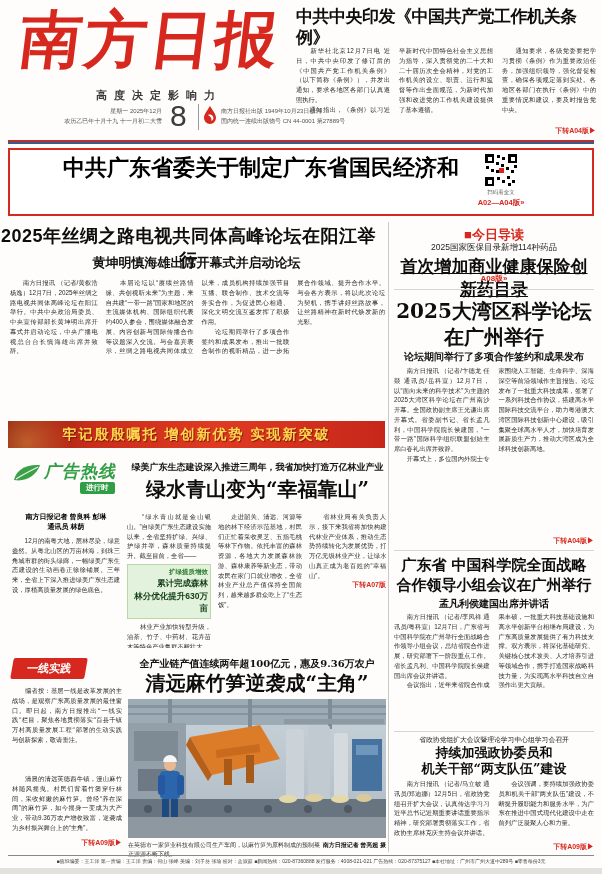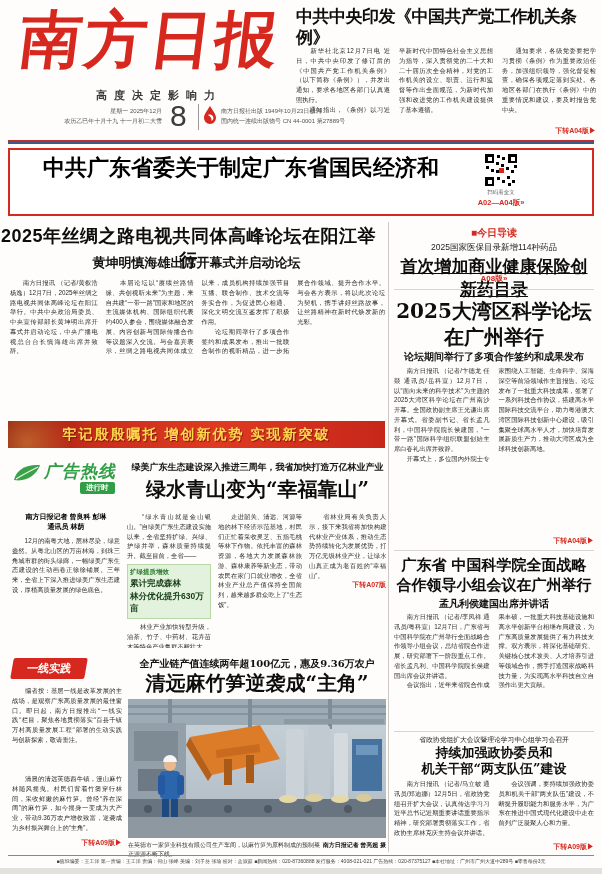--- a/index.html
+++ b/index.html
@@ -32,21 +32,21 @@
   .banner{left:8px;top:421px;width:377px;height:27px;
       background:linear-gradient(90deg,#8e1a0e,#c82d1b 22%,#df3a22 55%,#c6271a);
       color:#ffd84d;font-weight:900;font-size:14px;letter-spacing:2px;line-height:27px;
       text-align:center;text-shadow:1px 1px 1px rgba(90,0,0,.6);}
   .banner:before{content:"";position:absolute;left:0;top:0;width:90px;height:27px;
       background:radial-gradient(circle at 20% 80%,rgba(255,215,90,.35),transparent 60%);}
   
   .greenlogo-word{font-size:17px;font-weight:900;color:#2f9e44;font-style:italic;letter-spacing:1px;}
   .greentag{display:inline-block;background:#2f9e44;color:#fff;font-size:7.5px;font-weight:bold;
       padding:1px 6px;border-radius:2px;}
-  .statbox{background:#e3f2dc;border:1px solid #b9d8a8;padding:3px 2px;margin:3px 0;text-align:left;}
+  .statbox{background:#e3f2dc;border:1px solid #b9d8a8;padding:3px 2px;margin:3px 0;text-align:right;}
   .statbox .t{font-size:6.5px;font-weight:bold;color:#2f7d32;}
   .statbox .v{font-size:8.5px;font-weight:900;color:#123c14;line-height:1.5;}
   
   .plabel{display:inline-block;background:#d6281e;color:#fff;font-weight:900;font-size:11px;
       padding:3px 15px;transform:skewX(-10deg);border-radius:2px;}
   .editnote{font-family:"DejaVu Serif",serif;}
   .vline{left:388px;top:222px;width:1px;height:630px;background:#ccc9c4;}
   .footer{left:8px;top:858px;width:586px;font-size:5px;color:#444;text-align:center;}
   .footrule{left:8px;top:855px;width:586px;height:1px;background:#888;}
   .botstrip{left:0;top:868px;width:602px;height:6px;background:#e2e1de;}
@@ -79,21 +79,21 @@
 
   <div class="abs headline-sans" style="left:296px;top:6px;width:300px;font-size:17px;line-height:1.25;letter-spacing:-0.5px;">中共中央印发《中国共产党工作机关条例》</div>
   <div class="abs bodytxt cols3" style="left:296px;top:46px;width:300px;height:84px;">　　新华社北京12月7日电 近日，中共中央印发了修订后的《中国共产党工作机关条例》（以下简称《条例》），并发出通知，要求各地区各部门认真遵照执行。
 　　通知指出，《条例》以习近平新时代中国特色社会主义思想为指导，深入贯彻党的二十大和二十届历次全会精神，对党的工作机关的设立、职责、运行和监督等作出全面规范，为新时代加强和改进党的工作机关建设提供了基本遵循。
 　　通知要求，各级党委要把学习贯彻《条例》作为重要政治任务，加强组织领导，强化督促检查，确保各项规定落到实处。各地区各部门在执行《条例》中的重要情况和建议，要及时报告党中央。</div>
   <div class="abs jump r" style="left:396px;top:126px;width:200px;">下转A04版▶</div>
 
   <div class="abs toprule"></div>
 
   <div class="abs box">
-    <div class="abs c boxh" style="left:12px;top:4px;width:438px;">中共广东省委关于制定广东省国民经济和</div>
+    <div class="abs c boxh" style="left:32px;top:4px;width:438px;">中共广东省委关于制定广东省国民经济和</div>
     <span class="abs" style="left:474px;top:3px;">
       <svg width="34" height="34" viewBox="0 0 34 34" shape-rendering="crispEdges">
         <rect width="34" height="34" fill="#fff"></rect>
         <rect x="1" y="1" width="9" height="9" fill="#000"></rect>
           <rect x="3.5" y="3.5" width="4" height="4" fill="#fff"></rect>
         <rect x="24" y="1" width="9" height="9" fill="#000"></rect>
           <rect x="26.5" y="3.5" width="4" height="4" fill="#fff"></rect>
         <rect x="1" y="24" width="9" height="9" fill="#000"></rect>
           <rect x="3.5" y="26.5" width="4" height="4" fill="#fff"></rect>
         <rect x="13" y="2" width="3" height="3" fill="#000"></rect>
@@ -119,21 +119,21 @@
   </div>
 
   <div class="abs c headline-sans" style="left:0;top:224px;width:377px;font-size:18px;letter-spacing:0.5px;text-align:center;">2025年丝绸之路电视共同体高峰论坛在阳江举行</div>
   <div class="abs c" style="left:8px;top:254px;width:377px;font-size:13px;font-weight:bold;color:#111;">黄坤明慎海雄出席开幕式并启动论坛</div>
   <div class="abs bodytxt cols4" style="left:10px;top:278px;width:375px;height:136px;">　　南方日报讯 （记者/黄叙浩 杨逸）12月7日，2025年丝绸之路电视共同体高峰论坛在阳江举行。中共中央政治局委员、中央宣传部部长黄坤明出席开幕式并启动论坛，中央广播电视总台台长慎海雄出席并致辞。
 　　本届论坛以“赓续丝路情缘、共创视听未来”为主题，来自共建“一带一路”国家和地区的主流媒体机构、国际组织代表约400人参会，围绕媒体融合发展、内容创新与国际传播合作等议题深入交流。与会嘉宾表示，丝绸之路电视共同体成立以来，成员机构持续加强节目互播、联合制作、技术交流等务实合作，为促进民心相通、深化文明交流互鉴发挥了积极作用。
 　　论坛期间举行了多项合作签约和成果发布，推出一批联合制作的视听精品，进一步拓展合作领域、提升合作水平。与会各方表示，将以此次论坛为契机，携手讲好丝路故事，让丝路精神在新时代焕发新的光彩。</div>
 
   <div class="abs vline"></div>
 
-  <div class="abs c" style="left:394px;top:226px;width:200px;font-size:10px;font-weight:900;color:#d6281e;">■今日导读</div>
+  <div class="abs c" style="left:394px;top:226px;width:200px;font-size:13px;font-weight:900;color:#d6281e;">■今日导读</div>
   <div class="abs c" style="left:394px;top:242px;width:200px;font-size:8.5px;color:#222;">2025国家医保目录新增114种药品</div>
   <div class="abs c headline-sans" style="left:394px;top:255px;width:200px;font-size:17px;text-decoration:underline;">首次增加商业健康保险创新药目录</div>
   <div class="abs c jump" style="left:394px;top:273px;width:200px;font-size:8px;">A08版»</div>
   <div class="abs hair" style="left:394px;top:289px;width:200px;"></div>
 
   <div class="abs c serif headline-sans" style="left:394px;top:298px;width:200px;font-size:20px;">2025大湾区科学论坛</div>
   <div class="abs c serif headline-sans" style="left:394px;top:324px;width:200px;font-size:20px;">在广州举行</div>
   <div class="abs c" style="left:394px;top:350px;width:200px;font-size:10px;font-weight:bold;color:#111;">论坛期间举行了多项合作签约和成果发布</div>
   <div class="abs bodytxt cols2" style="left:394px;top:366px;width:200px;height:170px;">　　南方日报讯 （记者/卞德龙 任燚 通讯员/岳科宣）12月7日，以“面向未来的科学技术”为主题的2025大湾区科学论坛在广州南沙开幕。全国政协副主席王光谦出席开幕式。省委副书记、省长孟凡利，中国科学院院长侯建国，“一带一路”国际科学组织联盟创始主席白春礼出席并致辞。
 　　开幕式上，多位国内外院士专家围绕人工智能、生命科学、深海深空等前沿领域作主旨报告。论坛发布了一批重大科技成果，签署了一系列科技合作协议，搭建高水平国际科技交流平台，助力粤港澳大湾区国际科技创新中心建设，吸引集聚全球高水平人才，加快培育发展新质生产力，推动大湾区成为全球科技创新高地。</div>

